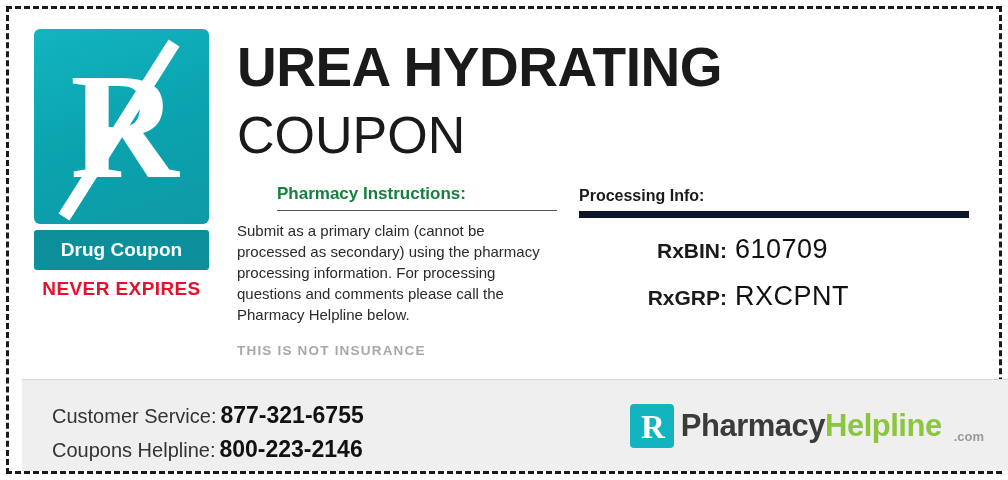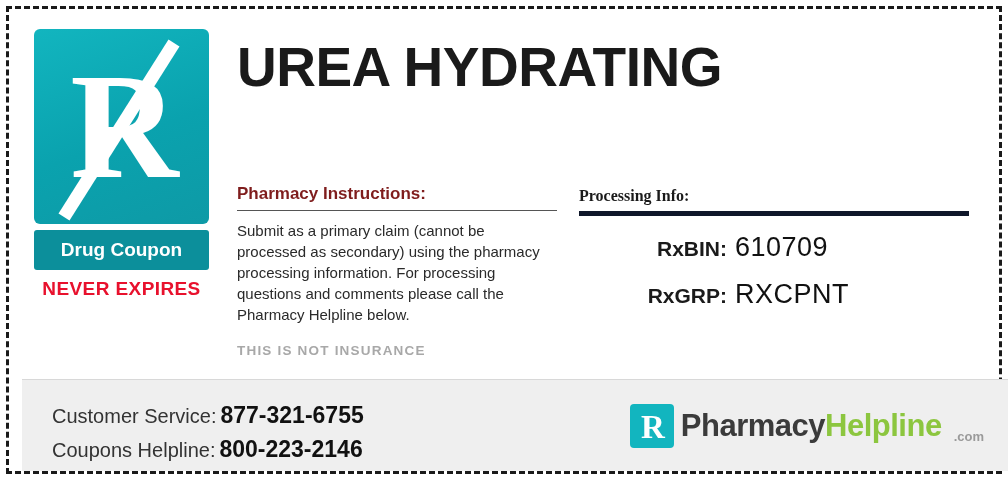--- a/index.html
+++ b/index.html
@@ -107,23 +107,24 @@
   }
   
   .col-instructions {
     position: absolute;
     left: 228px; top: 175px;
     width: 320px;
   }
   .col-heading {
     font-size: 17px;
     font-weight: bold;
-    color: #7f1d1d;
+    color: #15803d;
     padding-bottom: 6px;
     border-bottom: 1px solid #555;
+    margin-left: 40px;
   }
   .instr-body {
     margin-top: 9px;
     font-size: 15px;
     line-height: 21px;
     color: #2a2a2a;
   }
   .not-insurance {
     margin-top: 18px;
     font-size: 13.5px;
@@ -135,22 +136,21 @@
   .col-processing {
     position: absolute;
     left: 570px; top: 178px;
     width: 390px;
   }
   .proc-heading {
     font-size: 16px;
     font-weight: bold;
     color: #1a1a1a;
     padding-bottom: 6px;
-    border-bottom: 5px solid #0f172a;
-    font-family: Liberation Serif, serif;
+    border-bottom: 7px solid #0f172a;
   }
   .proc-row {
     margin-top: 16px;
     text-align: left;
     white-space: nowrap;
   }
   .proc-row .lbl {
     display: inline-block;
     width: 148px;
     text-align: right;
@@ -253,20 +253,21 @@
           <div class="rx-glyph">R</div>
           <svg class="rx-slash" viewBox="0 0 150 210">
             <line x1="128" y1="22" x2="18" y2="196" stroke="#ffffff" stroke-width="13"></line>
           </svg>
         </div>
         <div class="drug-coupon">Drug Coupon</div>
         <div class="never-expires">NEVER EXPIRES</div>
       </div>
 
       <div class="title-main">UREA HYDRATING</div>
+      <div class="title-sub">COUPON</div>
 
       <div class="col-instructions">
         <div class="col-heading">Pharmacy Instructions:</div>
         <div class="instr-body">Submit as a primary claim (cannot be processed as secondary) using the pharmacy processing information. For processing questions and comments please call the Pharmacy Helpline below.</div>
         <div class="not-insurance">THIS IS NOT INSURANCE</div>
       </div>
 
       <div class="col-processing">
         <div class="proc-heading">Processing Info:</div>
 

